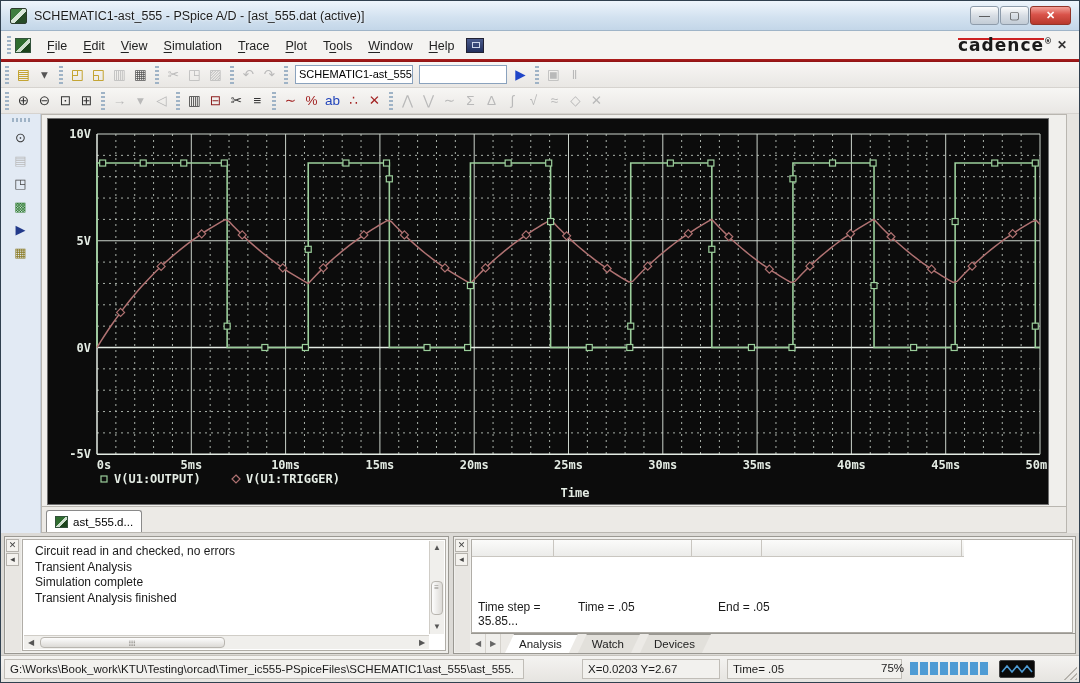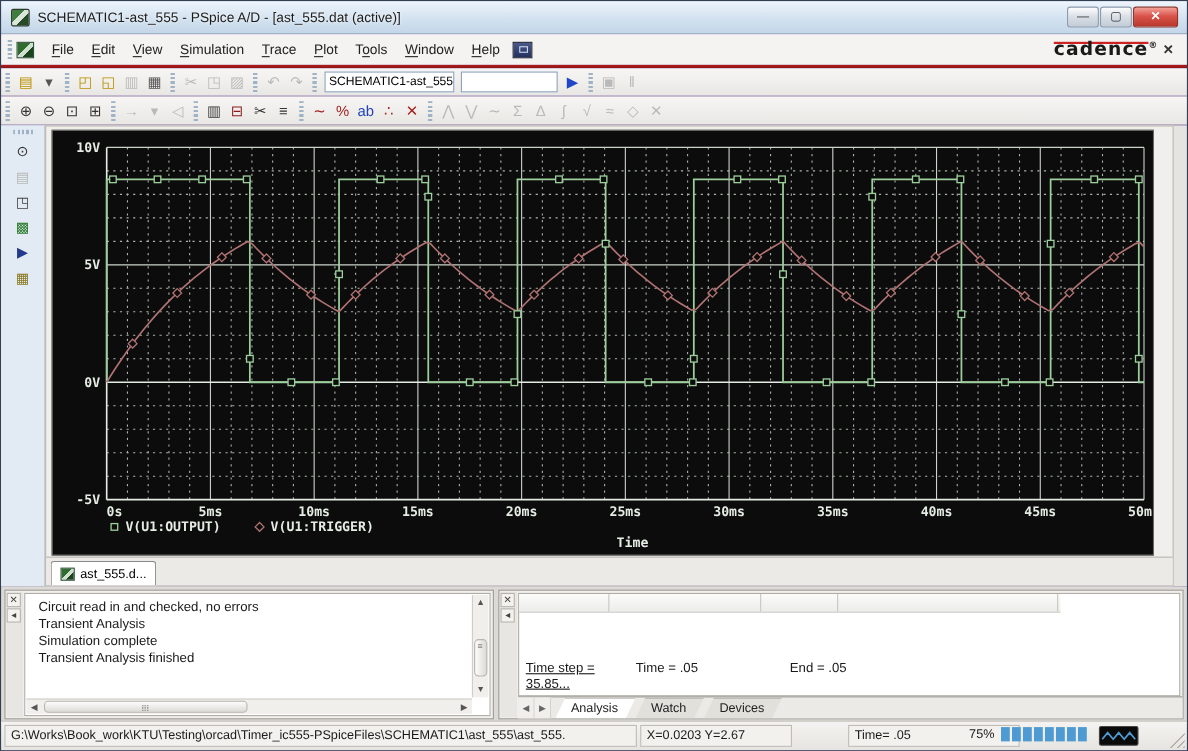--- a/index.html
+++ b/index.html
@@ -1,18 +1,18 @@
 <!DOCTYPE html>
 <html><head>
 <meta charset="utf-8">
 <style>
   * { box-sizing: border-box; margin:0; padding:0; }
   html,body { width:1080px; height:683px; overflow:hidden; }
   body { font-family:"Liberation Sans",sans-serif; background:#8a9aac; }
-  .window { position:absolute; inset:0; border:1px solid #30404f; background:#4c1d95; }
+  .window { position:absolute; inset:0; border:1px solid #30404f; background:#0ea5e9; }
 
   
   .titlebar { position:absolute; left:0; top:0; right:0; height:30px;
     background:linear-gradient(#eef5fc,#d3e2f0 55%,#c3d6e8);
     border-bottom:1px solid #9fb4c8; display:flex; align-items:center; padding:0 6px; }
   .app-icon { width:17px; height:16px; margin:0 7px 0 3px;
     background:linear-gradient(135deg,#3f7d3f 0 40%,#d9e6d9 40% 60%,#274b27 60%);
     border:1px solid #2c3b2c; border-radius:2px; }
   .title-text { font-size:12.5px; color:#1c1c1c; text-shadow:0 0 3px #fff; }
   .winbtns { margin-left:auto; display:flex; gap:1px; padding-right:2px; }
@@ -401,41 +401,41 @@
         <div class="db">◂</div>
       </div>
       <div class="white-area" style="bottom:20px;">
         <div class="hdr-row" style="width:492px;">
           <div class="hdr-cell" style="width:82px;"></div>
           <div class="hdr-cell" style="width:138px;"></div>
           <div class="hdr-cell" style="width:70px;"></div>
           <div class="hdr-cell" style="width:200px;border-right:1px solid #c9c6c0;"></div>
         </div>
         <div class="sim-text">
-          <span style="width:100px;text-decoration:underline;">Time step = 35.85...</span>
+          <span style="width:100px;">Time step = 35.85...</span>
           <span style="width:140px;">Time = .05</span>
           <span>End = .05</span>
         </div>
       </div>
       <div class="tabline" style="left:17px;">
         <div class="tarr">◀</div>
         <div class="tarr">▶</div>
         <span id="sim-tabs" style="display:flex;margin-left:4px;">
             <div class="sheet-tab active">Analysis</div>
             <div class="sheet-tab">Watch</div>
             <div class="sheet-tab">Devices</div>
           </span>
       </div>
     </div>
   </div>
 
   <div class="statusbar">
-    <div class="sb-box" style="left:3px;width:575px;">G:\Works\Book_work\KTU\Testing\orcad\Timer_ic555-PSpiceFiles\SCHEMATIC1\ast_555\ast_555.</div>
+    <div class="sb-box" style="left:3px;width:520px;">G:\Works\Book_work\KTU\Testing\orcad\Timer_ic555-PSpiceFiles\SCHEMATIC1\ast_555\ast_555.</div>
     <div class="sb-box" style="left:581px;width:138px;">X=0.0203  Y=2.67</div>
-    <div class="sb-box" style="left:726px;width:156px;margin-left:44px;">Time= .05</div>
+    <div class="sb-box" style="left:726px;width:175px;">Time= .05</div>
     <div class="sb-box" style="left:875px;width:118px;border:none;background:none;">
       <span>75%</span><span class="pbar" id="progress-bar">
           <span class="pseg" style="background: rgb(78, 155, 212);"></span>
           <span class="pseg" style="background: rgb(78, 155, 212);"></span>
           <span class="pseg" style="background: rgb(78, 155, 212);"></span>
           <span class="pseg" style="background: rgb(78, 155, 212);"></span>
           <span class="pseg" style="background: rgb(78, 155, 212);"></span>
           <span class="pseg" style="background: rgb(78, 155, 212);"></span>
           <span class="pseg" style="background: rgb(78, 155, 212);"></span>
           <span class="pseg" style="background: rgb(78, 155, 212);"></span>

